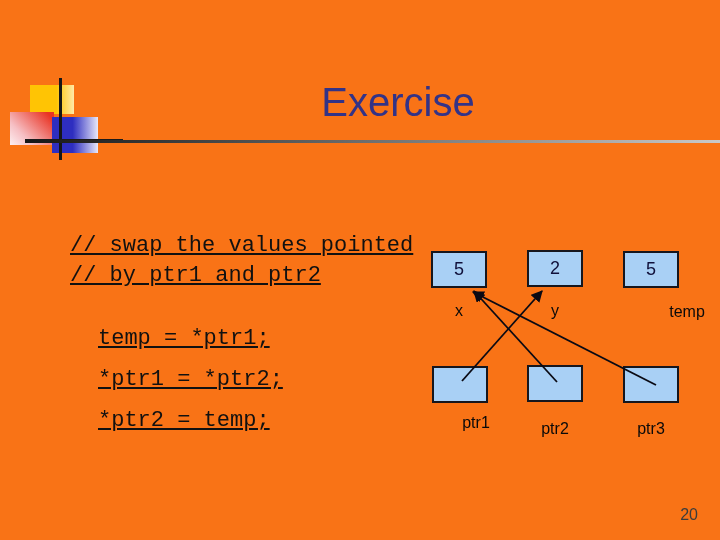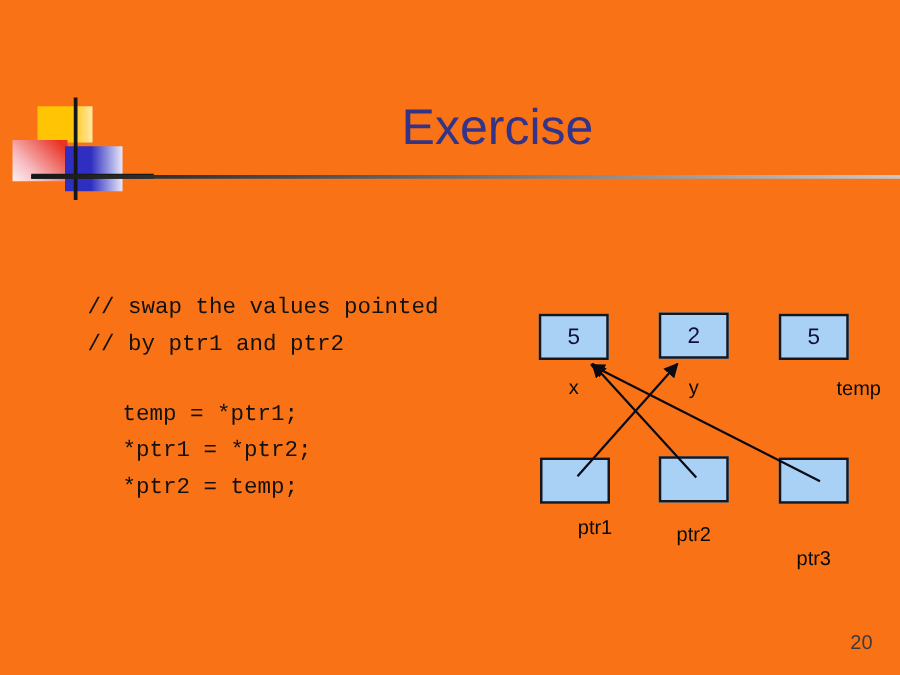--- a/index.html
+++ b/index.html
@@ -27,24 +27,24 @@
     position: absolute; left: 76px; top: 80px; width: 644px;
     text-align: center; font-size: 40px; letter-spacing: 0px;
     color: #333387;
   }
   .subtitle {
     position: absolute; left: 70px; top: 169px;
     font-size: 22px; color: #0a0a0a; white-space: nowrap;
   }
   .codeblock {
     position: absolute; font-family: "Liberation Mono", monospace;
-    font-size: 18px; color: #111; white-space: pre;
+    font-size: 22px; color: #111; white-space: pre; text-decoration: underline;
   }
   .comments { left: 70px; top: 231px; line-height: 30px; }
-  .code { left: 98px; top: 318px; line-height: 29px; }
+  .code { left: 98px; top: 318px; line-height: 41px; }
 
   .membox {
     position: absolute; width: 56px; height: 37px; box-sizing: border-box;
     background: #a9d0f5; border: 2px solid #16161d;
     display: flex; align-items: center; justify-content: center;
     font-size: 18px; color: #10103a;
   }
   .boxlabel {
     position: absolute; width: 56px; text-align: center;
     font-size: 16px; color: #0a0a0a;
@@ -89,21 +89,21 @@
   <div class="boxlabel" style="left:431px; top:302px;">x</div>
   <div class="boxlabel" style="left:527px; top:302px;">y</div>
   <div class="boxlabel" style="left:659px; top:303px;">temp</div>
 
   <div class="membox" style="left: 432px; top: 366px; background: rgb(169, 208, 245); border-color: rgb(22, 22, 29);"></div>
   <div class="membox" style="left: 527px; top: 365px; background: rgb(169, 208, 245); border-color: rgb(22, 22, 29);"></div>
   <div class="membox" style="left: 623px; top: 366px; background: rgb(169, 208, 245); border-color: rgb(22, 22, 29);"></div>
 
   <div class="boxlabel" style="left:448px; top:414px;">ptr1</div>
   <div class="boxlabel" style="left:527px; top:420px;">ptr2</div>
-  <div class="boxlabel" style="left:623px; top:439px;">ptr3</div>
+  <div class="boxlabel" style="left:623px; top:420px;">ptr3</div>
 
   <svg class="arrows" width="720" height="540">
     <defs>
       <marker id="arrowhead" viewBox="0 0 10 10" refX="9" refY="5" markerWidth="6.5" markerHeight="6.5" orient="auto-start-reverse">
         <path d="M 0 0 L 10 5 L 0 10 z" fill="#0a0a14"></path>
       </marker>
     </defs>
     <line x1="462" y1="381" x2="542" y2="291" stroke="#0a0a14" stroke-width="1.8" marker-end="url(#arrowhead)"></line>
     <line x1="557" y1="382" x2="474" y2="291" stroke="#0a0a14" stroke-width="1.8" marker-end="url(#arrowhead)"></line>
     <line x1="656" y1="385" x2="473" y2="292" stroke="#0a0a14" stroke-width="1.8" marker-end="url(#arrowhead)"></line>

